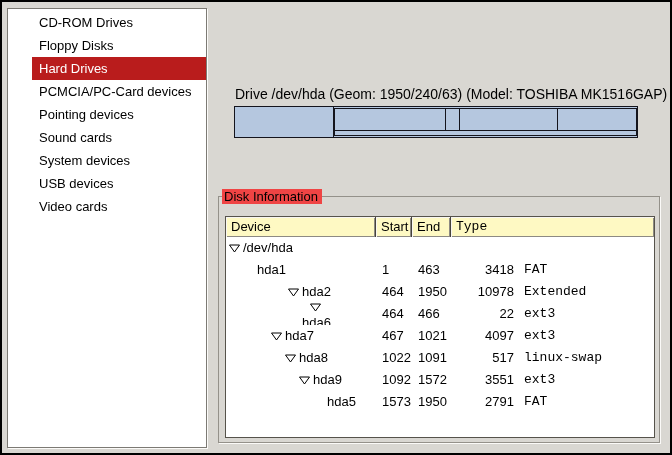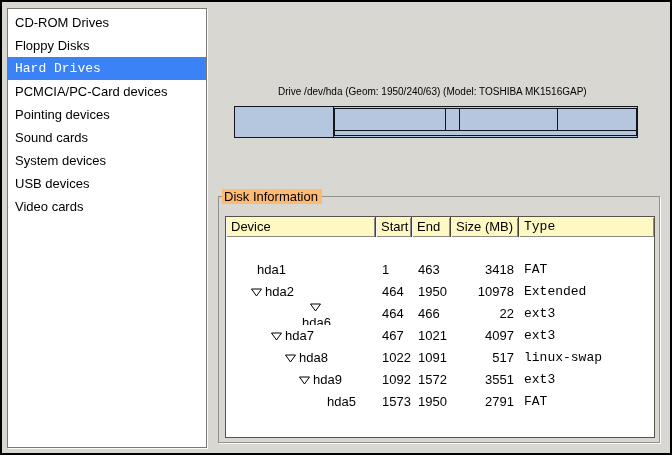--- a/index.html
+++ b/index.html
@@ -8,30 +8,30 @@
 
   .screen {
     position:relative; width:672px; height:455px;
     background:#d9d7d2; border:2px solid #000; overflow:hidden;
   }
 
   
   .sidebar {
     position:absolute; left:5px; top:6px; width:200px; height:440px;
     background:#fff; border:1px solid #7c7a74;
-    box-shadow:1px 1px 0 #fbfaf8; padding-top:2px; overflow:hidden;
+    box-shadow:1px 1px 0 #fbfaf8; padding-top:2px; overflow:hidden;padding-left:24px;
   }
   .side-item {
     height:23px; line-height:23px; padding-left:7px;
     white-space:nowrap; cursor:default;
   }
   .side-item.selected { background:#4d5a93; color:#fff; }
 
   
-  .drive-title { position:absolute; left:233px; top:84px; font-size:10px; white-space:nowrap;margin-left:43px; }
+  .drive-title { position:absolute; left:233px; top:84px; font-size:14px; white-space:nowrap; }
   .drive-bar {
     position:absolute; left:232px; top:104px; width:404px; height:32px;
     background:#b5c7df; border:1px solid #14141c;
   }
   .seg-primary {
     position:absolute; left:0; top:0; bottom:0;
     border-right:1px solid #14141c;
   }
   .seg-extended {
     position:absolute; top:1px; bottom:1px; right:0;
@@ -43,21 +43,21 @@
   }
   .logical-seg { height:100%; border-right:1px solid #14141c; }
   .logical-seg:last-child { border-right:none; }
 
   
   .frame {
     position:absolute; left:216px; top:194px; width:442px; height:247px;
     border:1px solid #94918a; box-shadow:1px 1px 0 #fbfaf8;
   }
   .frame-label {
-    position:absolute; left:3px; top:-8px; background:#fdba74;
+    position:absolute; left:3px; top:-8px; background:#ef4444;
     padding:0 4px 0 2px; line-height:15px; white-space:nowrap;
   }
 
   
   .table {
     position:absolute; left:6px; top:19px; width:430px; height:222px;
     background:#fff; border:1px solid #56534b; overflow:hidden;
   }
   .t-header { display:flex; height:20px; }
   .h-cell {
@@ -82,21 +82,21 @@
   .expander { display:inline-flex; width:11px; margin-right:3px; flex:none; cursor:default; }
 </style>
 </head>
 <body>
 
 <div class="screen">
 
   <div class="sidebar">
       <div class="side-item">CD-ROM Drives</div>
       <div class="side-item">Floppy Disks</div>
-      <div class="side-item selected" style="background: #3b82f6; font-family: Liberation Mono, monospace;">Hard Drives</div>
+      <div class="side-item selected" style="background: #b91c1c;">Hard Drives</div>
       <div class="side-item">PCMCIA/PC-Card devices</div>
       <div class="side-item">Pointing devices</div>
       <div class="side-item">Sound cards</div>
       <div class="side-item">System devices</div>
       <div class="side-item">USB devices</div>
       <div class="side-item">Video cards</div>
     </div>
 
   <div class="drive-title">Drive /dev/hda (Geom: 1950/240/63) (Model: TOSHIBA MK1516GAP)</div>
 
@@ -113,41 +113,48 @@
   </div>
 
   <div class="frame">
     <div class="frame-label">Disk Information</div>
 
     <div class="table">
       <div class="t-header">
         <div class="h-cell c-device">Device</div>
         <div class="h-cell c-start">Start</div>
         <div class="h-cell c-end">End</div>
-        <div class="h-cell c-size">Size (MB)</div>
         <div class="h-cell c-type">Type</div>
       </div>
       <div>
           <div class="t-row">
+            <div class="cell c-device" style="padding-left: 3px;">
+              <span class="expander">
+                <svg width="11" height="9" viewBox="0 0 11 9">
+                  <path d="M0.5 1 L10.5 1 L5.5 8 Z" fill="#ffffff" stroke="#000000" stroke-width="1"></path>
+                </svg>
+              </span>
+              <span>/dev/hda</span>
+            </div>
             <div class="cell c-start"></div>
             <div class="cell c-end"></div>
             <div class="cell c-size"></div>
             <div class="cell c-type"></div>
           </div>
           <div class="t-row">
             <div class="cell c-device" style="padding-left: 31px;">
               <span>hda1</span>
             </div>
             <div class="cell c-start">1</div>
             <div class="cell c-end">463</div>
             <div class="cell c-size">3418</div>
             <div class="cell c-type">FAT</div>
           </div>
           <div class="t-row">
-            <div class="cell c-device" style="padding-left: 25px;">
+            <div class="cell c-device" style="padding-left: 17px; justify-content: center;">
               <span class="expander">
                 <svg width="11" height="9" viewBox="0 0 11 9">
                   <path d="M0.5 1 L10.5 1 L5.5 8 Z" fill="#ffffff" stroke="#000000" stroke-width="1"></path>
                 </svg>
               </span>
               <span>hda2</span>
             </div>
             <div class="cell c-start">464</div>
             <div class="cell c-end">1950</div>
             <div class="cell c-size">10978</div>

